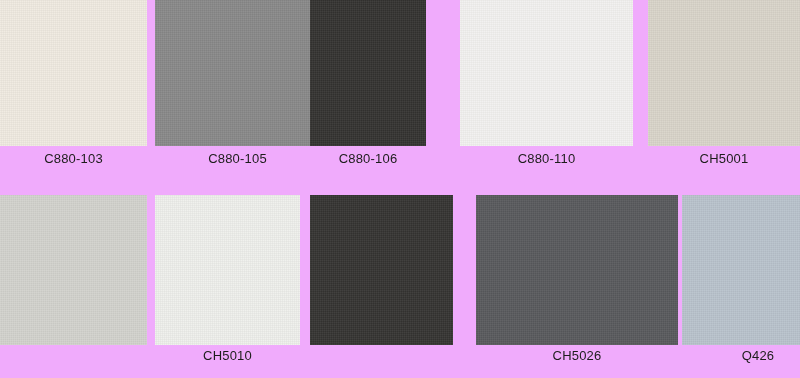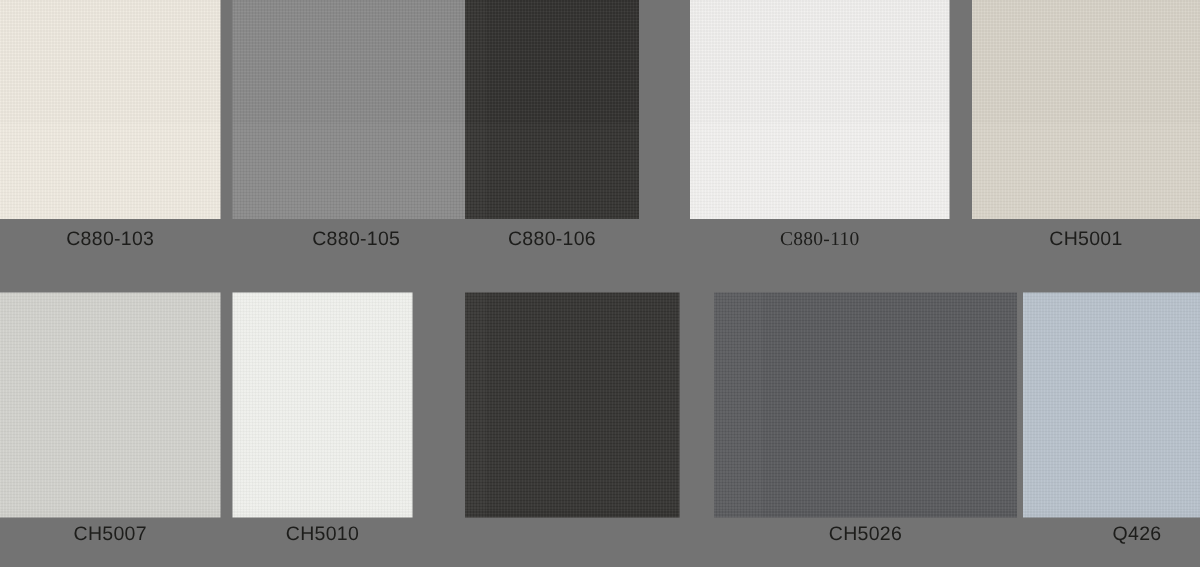--- a/index.html
+++ b/index.html
@@ -57,50 +57,49 @@
     font-family: "Liberation Sans", sans-serif;
     font-size: 13px;
     line-height: 14px;
     letter-spacing: 0.2px;
     white-space: nowrap;
   }
 </style>
 </head>
 <body>
 
-<div id="swatch-board" style="width: 800px; height: 378px; background: #737373;">
+<div id="swatch-board" style="width: 800px; height: 378px; background: #f0abfc;">
 
 <div class="swatch-row" style="top: 0px;">
       <div class="swatch-cell" style="left: 0px; width: 147px;">
         <div class="swatch-chip" title="C880-103" style="height: 146px; background-color: rgb(239, 234, 224);"></div>
         <div class="swatch-label" style="margin-top: 6px; color: rgb(29, 29, 27); font-size: 13px;">C880-103</div>
       </div>
       <div class="swatch-cell" style="left: 155px; width: 165px;">
         <div class="swatch-chip" title="C880-105" style="height: 146px; background-color: rgb(136, 136, 136);"></div>
         <div class="swatch-label" style="margin-top: 6px; color: rgb(29, 29, 27); font-size: 13px;">C880-105</div>
       </div>
       <div class="swatch-cell" style="left: 310px; width: 116px;">
         <div class="swatch-chip" title="C880-106" style="height: 146px; background-color: rgb(51, 50, 48);"></div>
         <div class="swatch-label" style="margin-top: 6px; color: rgb(29, 29, 27); font-size: 13px;">C880-106</div>
       </div>
       <div class="swatch-cell" style="left: 460px; width: 173px;">
         <div class="swatch-chip" title="C880-110" style="height: 146px; background-color: rgb(242, 241, 239);"></div>
-        <div class="swatch-label" style="margin-top: 6px; color: rgb(29, 29, 27); font-size: 13px; font-family: Liberation Serif, serif;">C880-110</div>
+        <div class="swatch-label" style="margin-top: 6px; color: rgb(29, 29, 27); font-size: 13px;">C880-110</div>
       </div>
       <div class="swatch-cell" style="left: 648px; width: 152px;">
         <div class="swatch-chip" title="CH5001" style="height: 146px; background-color: rgb(217, 212, 201);"></div>
         <div class="swatch-label" style="margin-top: 6px; color: rgb(29, 29, 27); font-size: 13px;">CH5001</div>
       </div>
     </div>
     <div class="swatch-row" style="top: 195px;">
       <div class="swatch-cell" style="left: 0px; width: 147px;">
         <div class="swatch-chip" title="CH5007" style="height: 150px; background-color: rgb(210, 210, 205);"></div>
-        <div class="swatch-label" style="margin-top: 4px; color: rgb(29, 29, 27); font-size: 13px;">CH5007</div>
       </div>
-      <div class="swatch-cell" style="left: 155px; width: 120px;">
+      <div class="swatch-cell" style="left: 155px; width: 145px;">
         <div class="swatch-chip" title="CH5010" style="height: 150px; background-color: rgb(238, 239, 235);"></div>
         <div class="swatch-label" style="margin-top: 4px; color: rgb(29, 29, 27); font-size: 13px;">CH5010</div>
       </div>
       <div class="swatch-cell" style="left: 310px; width: 143px;">
         <div class="swatch-chip" title="CH5025" style="height: 150px; background-color: rgb(52, 51, 49);"></div>
       </div>
       <div class="swatch-cell" style="left: 476px; width: 202px;">
         <div class="swatch-chip" title="CH5026" style="height: 150px; background-color: rgb(88, 89, 92);"></div>
         <div class="swatch-label" style="margin-top: 4px; color: rgb(29, 29, 27); font-size: 13px;">CH5026</div>
       </div>

